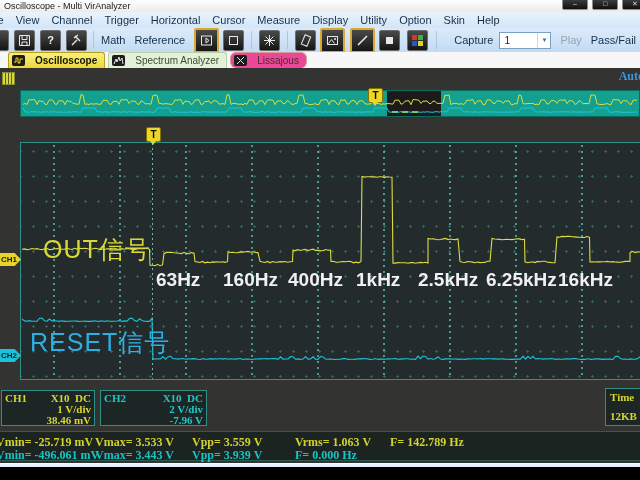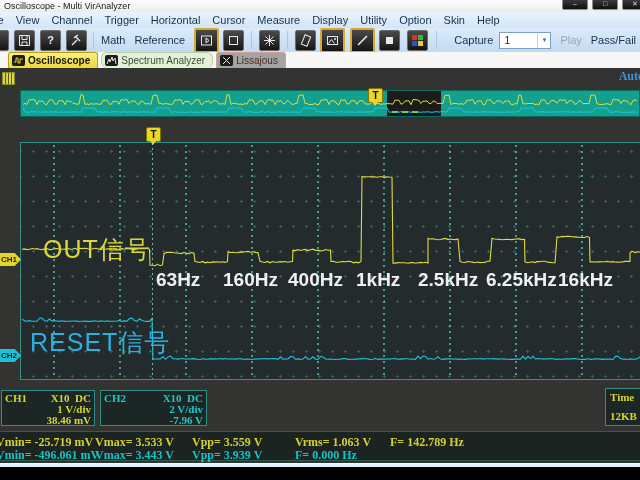--- a/index.html
+++ b/index.html
@@ -29,27 +29,27 @@
   .tsep{width:1px;height:18px;background:#aac6e2;flex:none;}
   .tlabel{font-size:11px;color:#14304c;flex:none;}
   .tlabel.disabled{color:#98a4b0;}
   #capture-combo{flex:none;width:46px;height:15px;background:#fff;border:1px solid #7aa0c4;
     font-size:10px;line-height:15px;color:#222;padding-left:4px;position:relative;}
   #capture-combo .arrow{position:absolute;right:0;top:0;width:12px;height:15px;border-left:1px solid #c6d8ea;
     font-size:6px;line-height:15px;text-align:center;color:#3a6ea8;}
   
   #tabbar{position:absolute;left:0;top:52px;width:640px;height:16px;background:#f7f7f7;
     display:flex;align-items:flex-end;padding-left:8px;box-sizing:border-box;}
-  .tab{display:flex;align-items:center;gap:3px;height:15px;padding:0 7px 0 3px;margin-right:3px;
+  .tab{display:flex;align-items:center;gap:10px;height:15px;padding:0 7px 0 3px;margin-right:3px;
     border:1px solid #b8b8b8;border-bottom:none;border-radius:3px 3px 0 0;font-size:10px;}
   .tab .badge{width:13px;height:11px;background:#1c1c1c;border-radius:2px;
     display:flex;align-items:center;justify-content:center;}
   .tab.t0{background:linear-gradient(#f9ef7e,#ecd73c);border-color:#b4a01e;font-weight:bold;color:#151500;}
-  .tab.t1{background:#e3f1d6;border-color:#b9cfa7;color:#3c4c36;border-radius:6px;}
-  .tab.t2{background:#a3a3a3;border-color:#d2a09a;color:#4c2c28;}
+  .tab.t1{background:#e3f1d6;border-color:#b9cfa7;color:#3c4c36;}
+  .tab.t2{background:#ec4899;border-color:#d2a09a;color:#4c2c28;border-radius:6px;}
   
   #content{position:absolute;left:0;top:68px;width:640px;height:395px;background:#333332;}
   #auto-label{position:absolute;right:-4px;top:1px;font:bold 12px "Liberation Serif",serif;color:#3f93d8;}
   #mini-icon{position:absolute;left:2px;top:4px;width:11px;height:11px;border:1px solid #8a8a30;
     background:repeating-linear-gradient(90deg,#d8d838 0 2px,#5a5a20 2px 3px);}
   
   #strip{position:absolute;left:20px;top:22px;width:620px;height:27px;background:#13a08f;
     border:1px solid #0a6b5e;box-sizing:border-box;}
   #strip-window{position:absolute;top:0;bottom:0;background:#1b1b1b;}
   #strip svg{position:absolute;left:0;top:0;}

